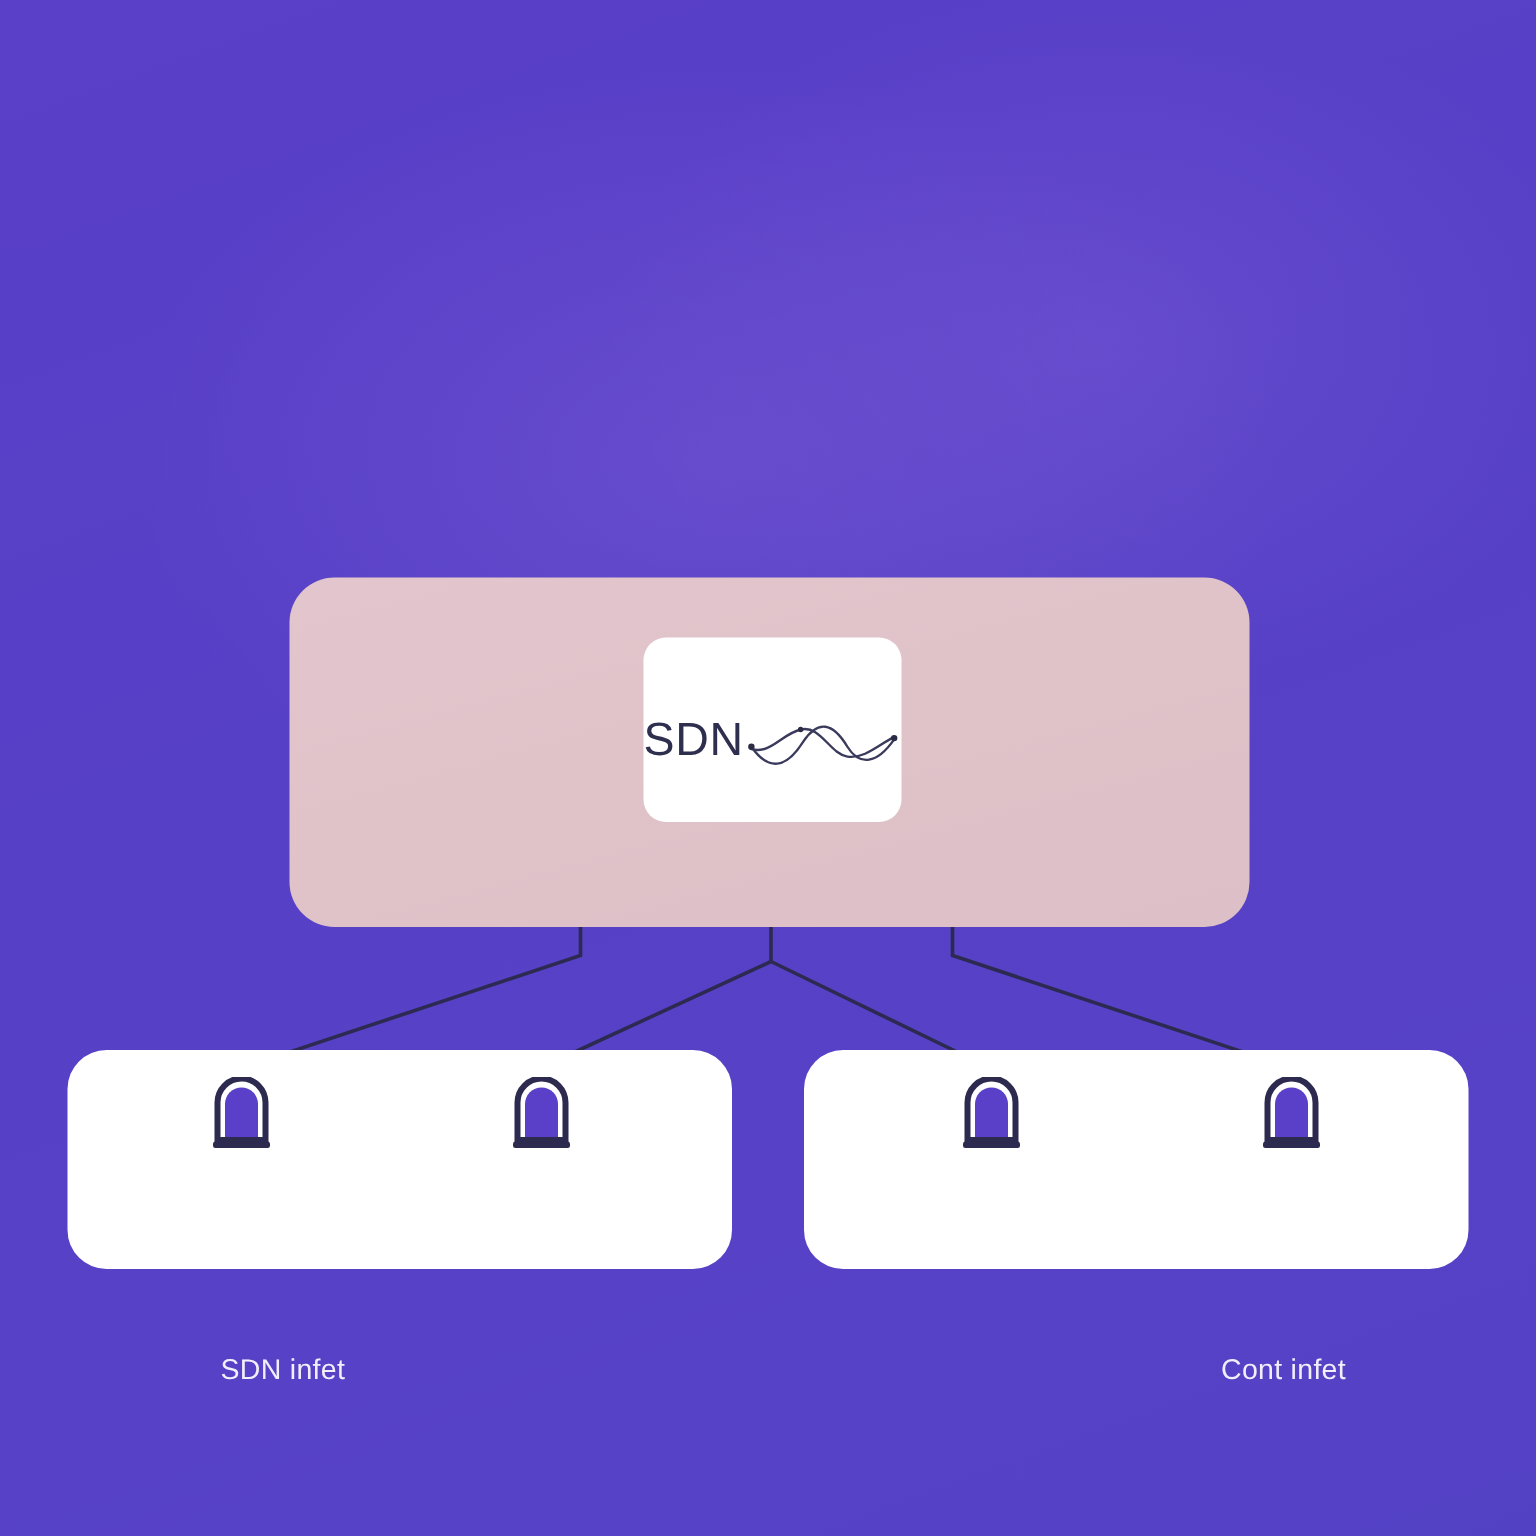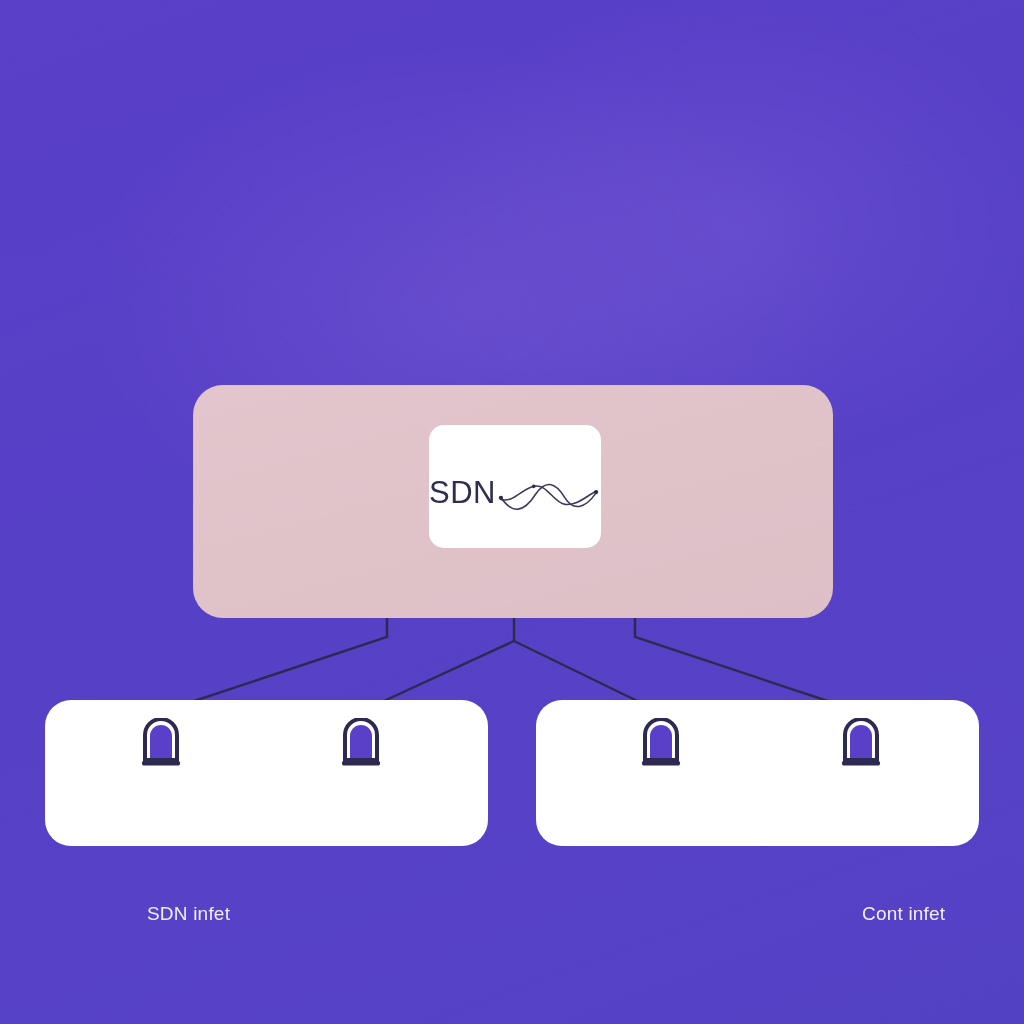--- a/index.html
+++ b/index.html
@@ -111,21 +111,21 @@
   .caption {
     position: absolute;
     top: 903px;
     font-size: 19px;
     color: #f2eefb;
     font-weight: 400;
     letter-spacing: 0.2px;
   }
 
   #caption-left  { left: 111px; margin-left: 36px; }
-  #caption-right { left: 814px; margin-left: 48px; }
+  #caption-right { left: 814px; }
 </style>
 </head>
 <body>
 
 <div id="canvas">
 
   <svg id="links" viewBox="0 0 1024 1024" width="1024" height="1024">
     <g fill="none" stroke="#2d2a52" stroke-width="2.4" stroke-linecap="butt" stroke-linejoin="miter">
 
       <path d="M 514,548 L 514,641"></path>

